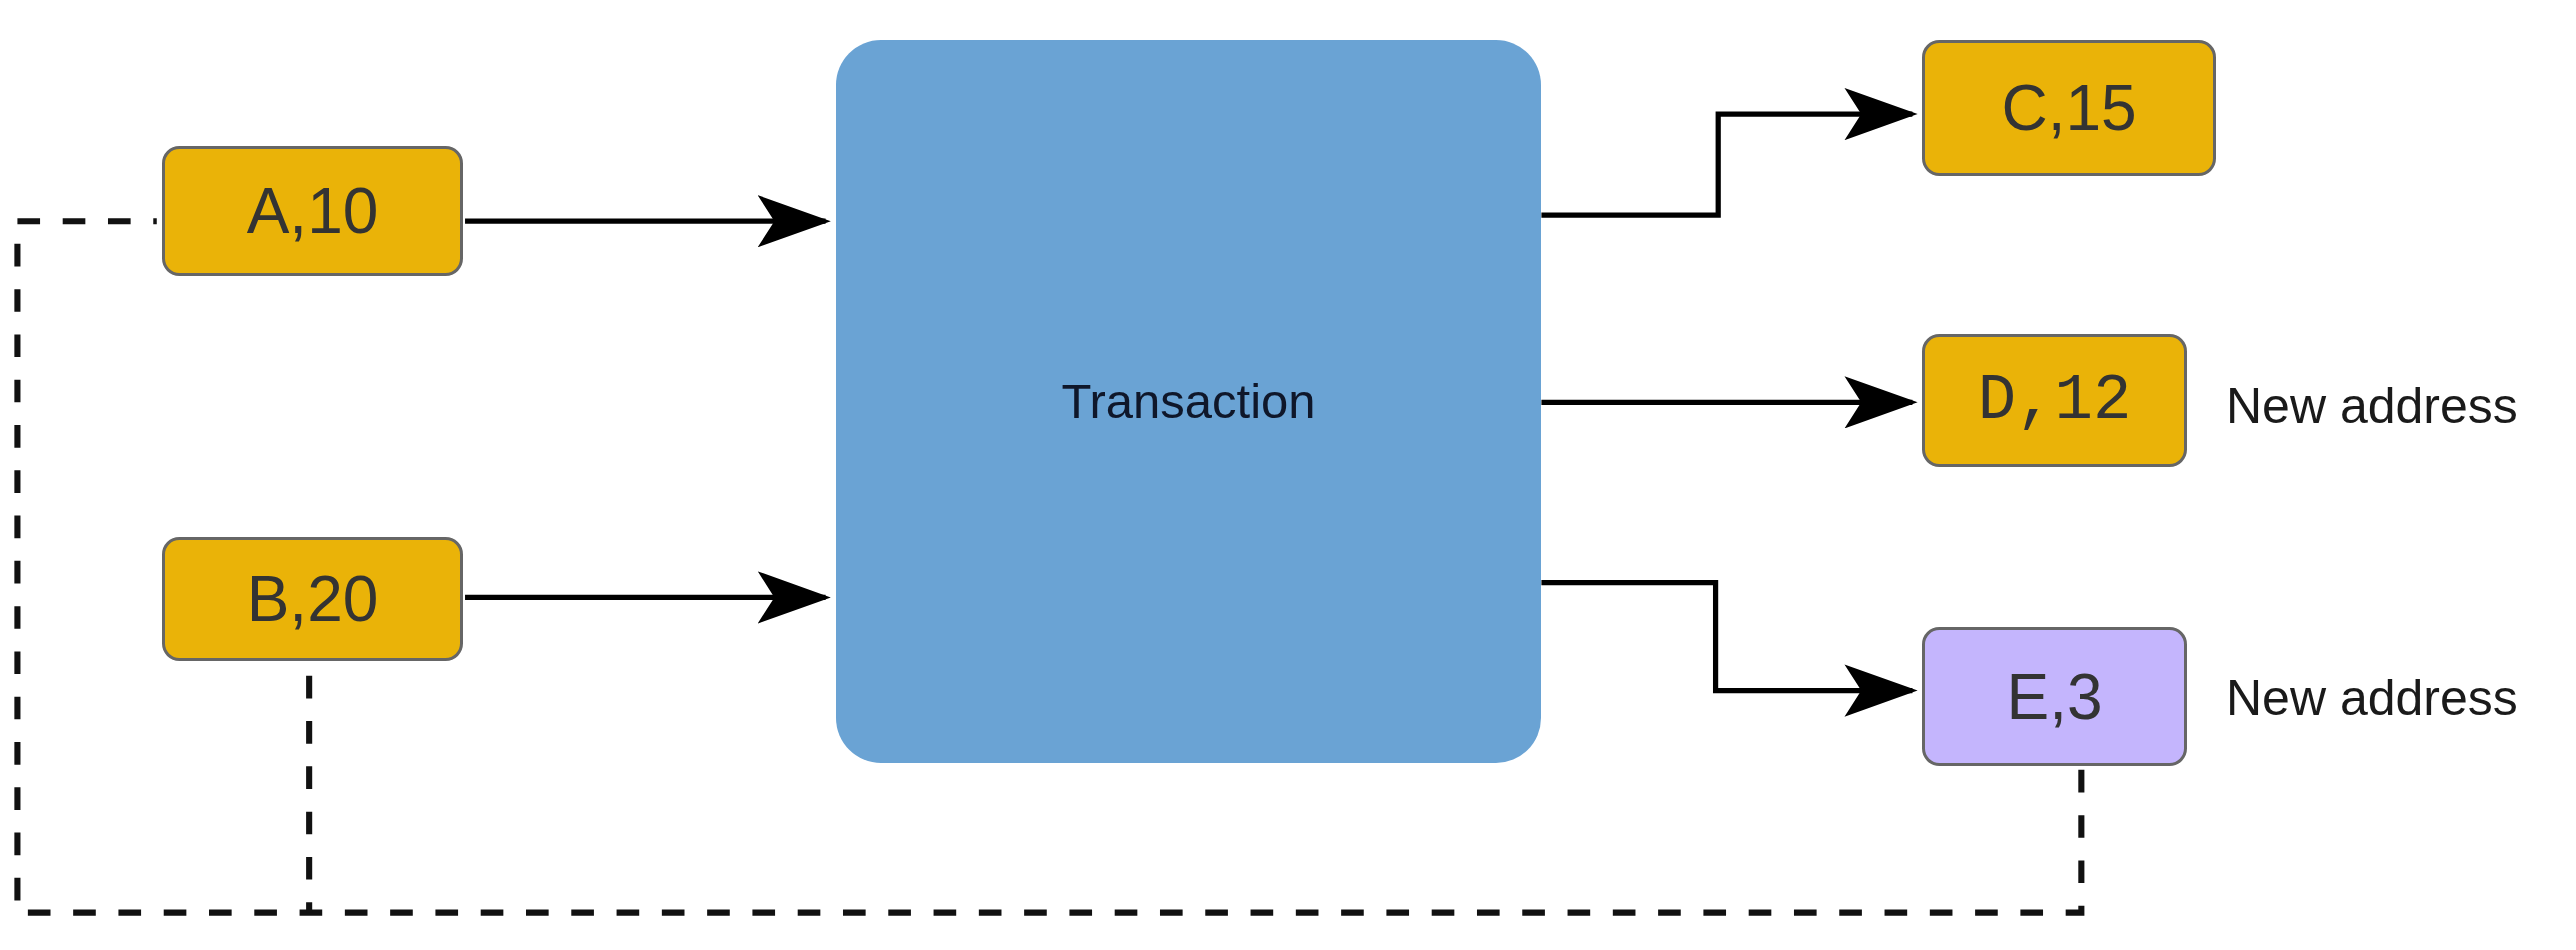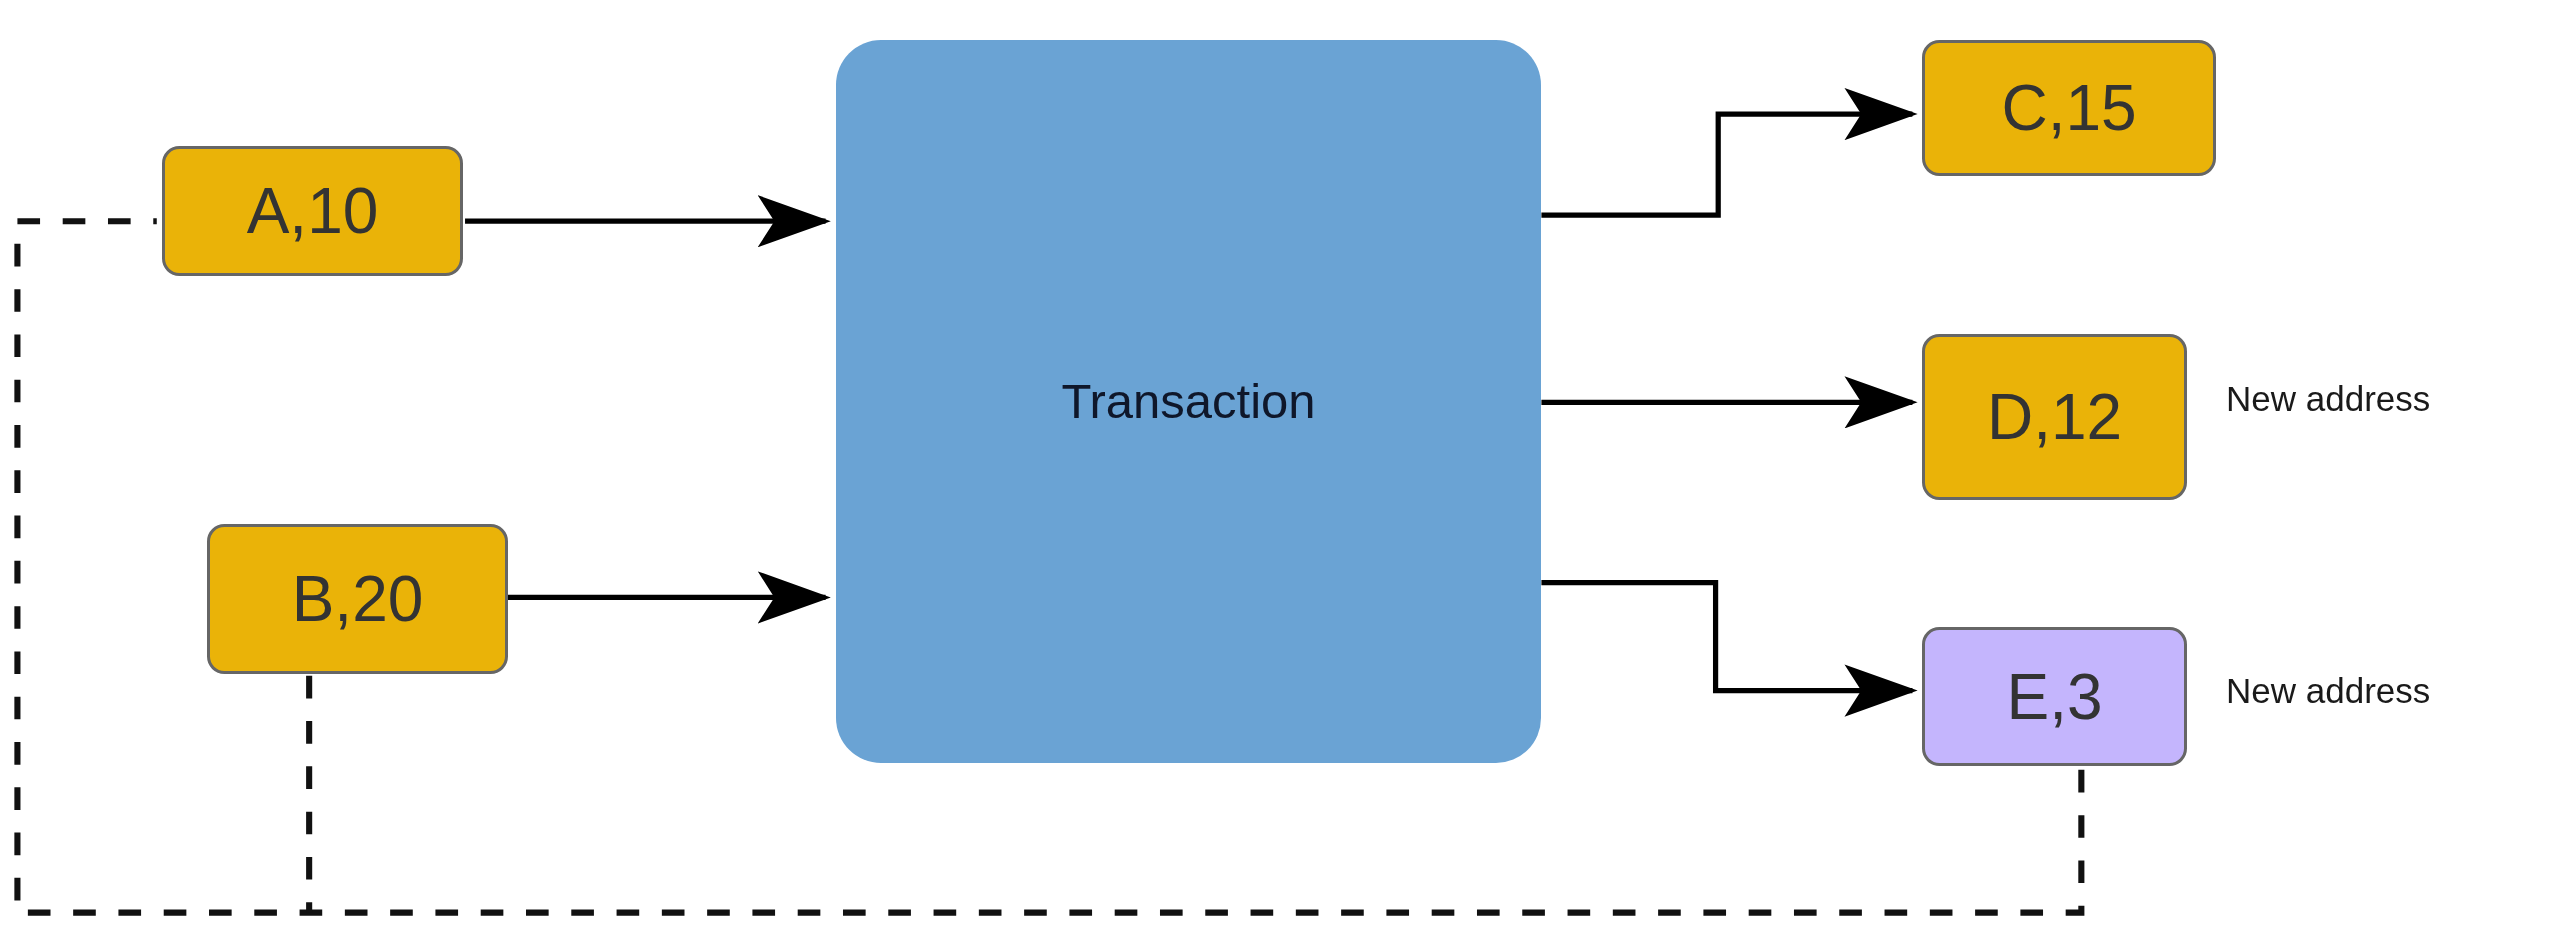--- a/index.html
+++ b/index.html
@@ -51,31 +51,31 @@
     background: #6aa3d4;
     border: none;
     border-radius: 45px;
     color: #0f172a;
     font-size: 49px;
   }
   .side-label {
     position: absolute;
     color: #1a1a1a;
     font-family: "Liberation Sans", sans-serif;
-    font-size: 35px;
+    font-size: 50px;
     line-height: 1;
     white-space: nowrap;
   }
 
   
   #node-a  { left: 162px;  top: 146px; width: 301px; height: 130px; }
-  #node-b  { left: 162px;  top: 524px; width: 301px; height: 150px; margin-left: 45px; }
+  #node-b  { left: 162px;  top: 537px; width: 301px; height: 124px; }
   #node-tx { left: 836px;  top: 40px;  width: 705px; height: 723px; }
   #node-c  { left: 1922px; top: 40px;  width: 294px; height: 136px; }
-  #node-d  { left: 1922px; top: 334px; width: 265px; height: 166px; }
+  #node-d  { left: 1922px; top: 334px; width: 265px; height: 133px; font-family: Liberation Mono, monospace; }
   #node-e  { left: 1922px; top: 627px; width: 265px; height: 139px; }
 
   #label-d { left: 2226px; top: 381px; }
   #label-e { left: 2226px; top: 673px; }
 </style>
 </head>
 <body>
 
 <div id="canvas">
 

